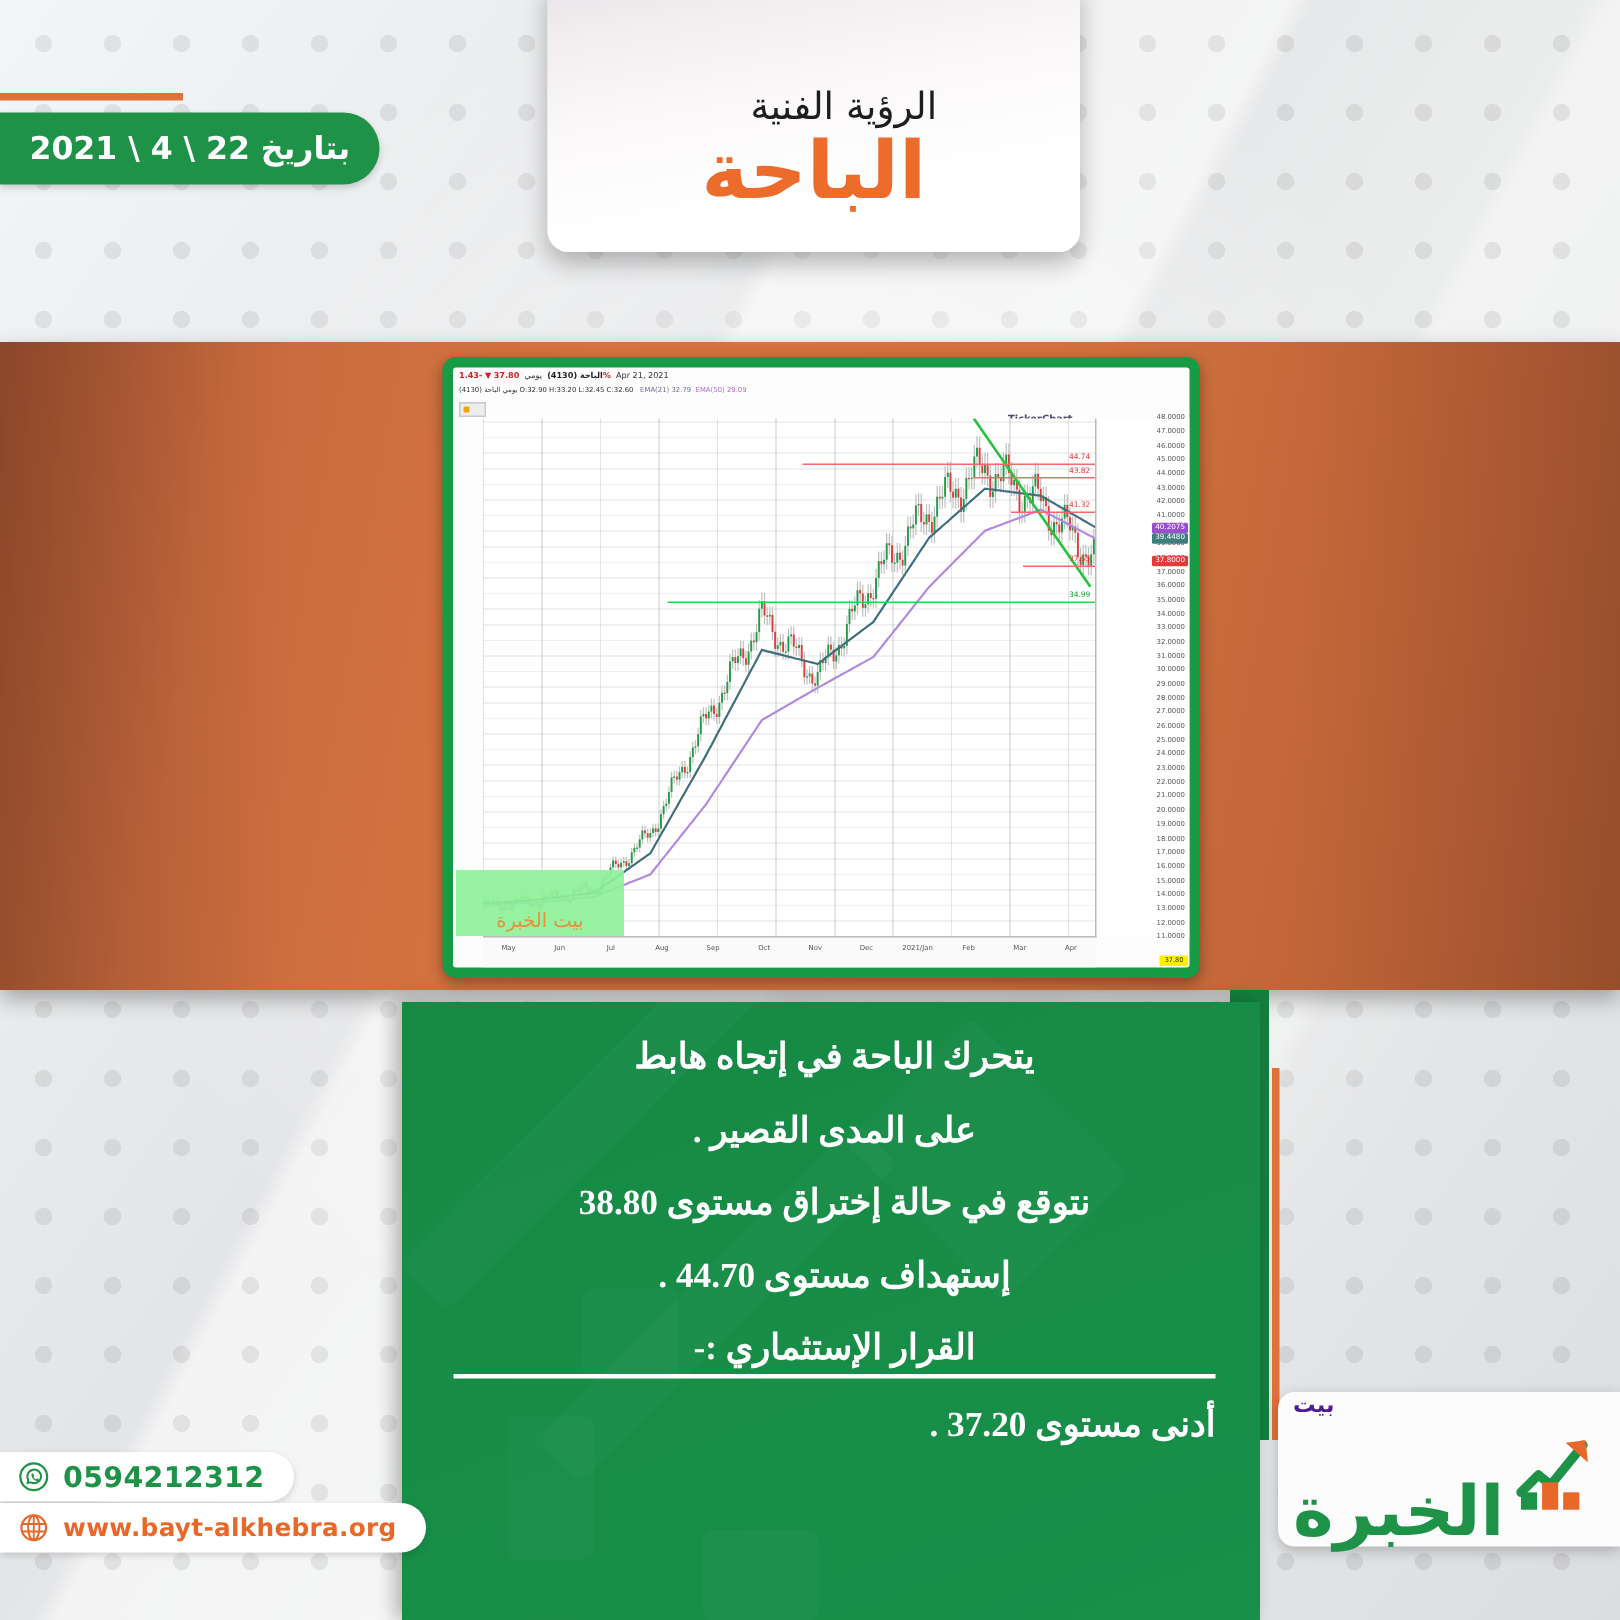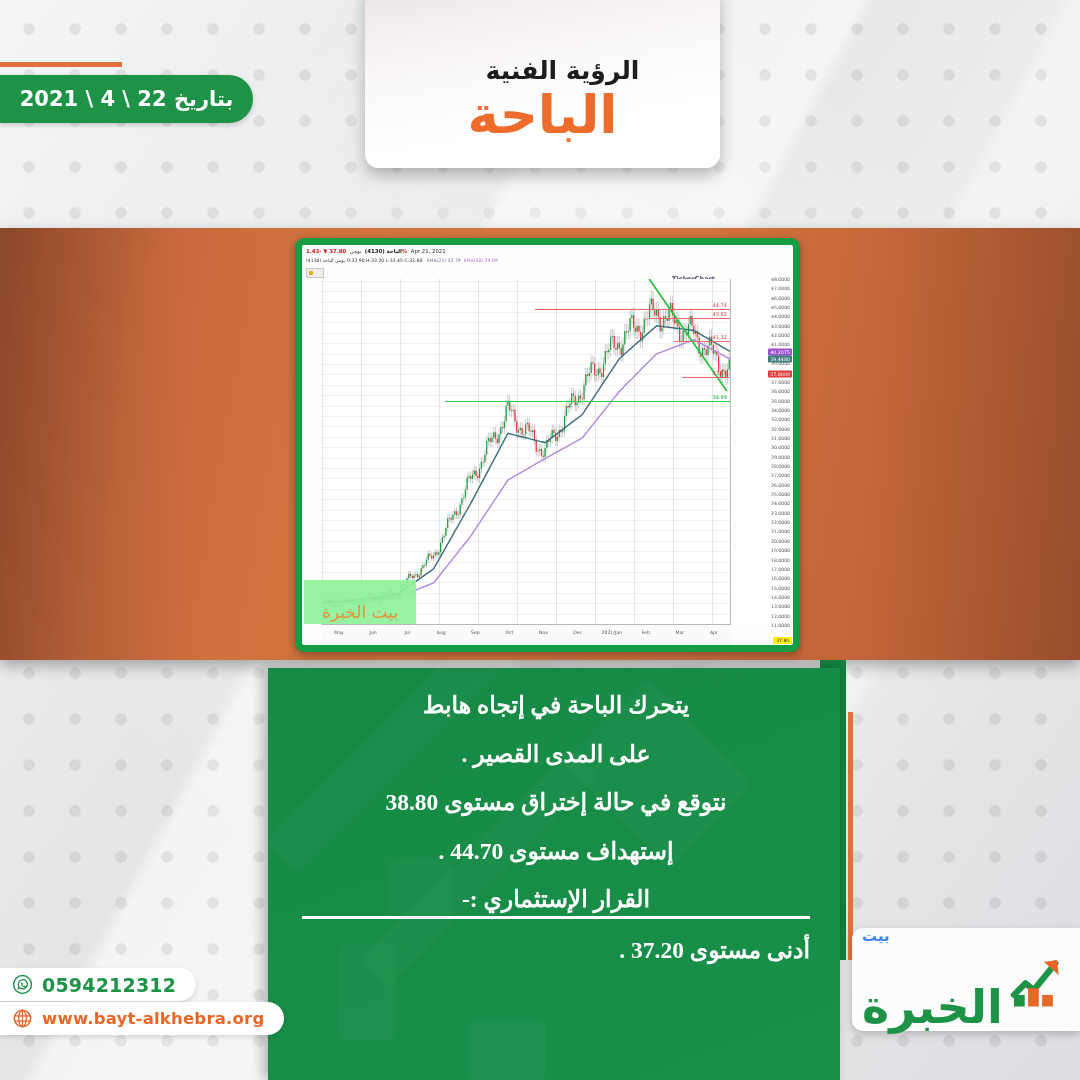--- a/index.html
+++ b/index.html
@@ -34,21 +34,21 @@
     box-shadow:0 2px 5px rgba(0,0,0,.18);
   }
   .title-card{
     position:absolute;left:365px;top:-12px;width:355px;height:180px;
     border-radius:0 0 14px 14px;
     background:linear-gradient(170deg,#e8e2e6 0%,#f2eef0 16%,#fbf8f9 42%,#ffffff 72%,#ffffff 100%);
     box-shadow:0 7px 16px rgba(0,0,0,.27);
     display:flex;flex-direction:column;align-items:center;justify-content:flex-end;
     padding-bottom:24px;box-sizing:border-box;
   }
-  .title-card .sub{color:#1d1d1d;font-size:25px;font-weight:bold;line-height:1;margin-bottom:2px;margin-left:40px;}
+  .title-card .sub{color:#1d1d1d;font-size:25px;font-weight:normal;line-height:1;margin-bottom:2px;margin-left:40px;}
   .title-card .main{color:#ee6c2b;font-size:53px;font-weight:bold;line-height:1.12;letter-spacing:.5px;}
 
   
   .band{
     position:absolute;left:0;top:228px;width:1080px;height:432px;
     background:linear-gradient(100deg,#a95632 0%,#c96a3e 14%,#d4743f 34%,#d2723e 62%,#bd6237 86%,#ad5932 100%);
     box-shadow:0 6px 14px rgba(0,0,0,.3);
   }
   .band-shade{position:absolute;inset:0;
     background:linear-gradient(90deg, rgba(0,0,0,.18) 0%, rgba(0,0,0,0) 18%, rgba(0,0,0,0) 80%, rgba(0,0,0,.13) 100%);}
@@ -89,21 +89,21 @@
   .axis-x{position:absolute;left:20px;right:62px;bottom:0;height:20px;background:#fafafa;border-top:1px solid #b9b9b9;}
   .xtick{position:absolute;top:5px;font-size:4.6px;color:#555;direction:ltr;transform:translateX(-50%);white-space:nowrap;}
 
   .hline{position:absolute;height:0;border-top:1.4px solid #f26b6b;}
   .hline.grn{border-top:1.4px solid #2fd14a;}
   .hline-lbl{position:absolute;font-size:5px;color:#e03c3c;direction:ltr;transform:translateY(-115%);white-space:nowrap;}
   .hline-lbl.grn{color:#16a82e;}
 
   .wm-box{position:absolute;left:2px;bottom:21px;width:112px;height:44px;background:#8ff29a;opacity:.92;
     display:flex;align-items:flex-end;justify-content:center;}
-  .wm-box span{color:#e08a2a;font-size:17px;padding-bottom:2px;font-family:"DejaVu Sans","Liberation Sans",sans-serif;}
+  .wm-box span{color:#e08a2a;font-size:13px;padding-bottom:2px;font-family:"DejaVu Sans","Liberation Sans",sans-serif;}
   .last-tag{position:absolute;right:1px;bottom:1px;background:#ffef00;color:#333;font-size:4.4px;padding:1px 3px;direction:ltr;}
 
   
   .green-panel{
     position:absolute;left:268px;top:668px;width:572px;height:412px;
     background:linear-gradient(160deg,#1a8f46 0%,#17874120 0%,#18904a 100%);
     background-color:#168a45;
     box-shadow:-5px 0 12px rgba(0,0,0,.28);
     overflow:hidden;
   }
@@ -132,21 +132,21 @@
   .ic{width:21px;height:21px;flex:0 0 21px;}
 
   
   .logo-card{
     position:absolute;left:852px;top:928px;width:228px;height:103px;
     background:#fcfcfc;border-radius:11px 0 0 11px;
     box-shadow:0 3px 9px rgba(0,0,0,.22);
     display:flex;align-items:center;justify-content:center;gap:6px;padding:0 10px;box-sizing:border-box;
   }
   .logo-word{font-size:46px;font-weight:bold;color:#1e9348;line-height:1;position:relative;margin-top:44px;}
-  .logo-small{position:absolute;font-size:15px;color:#3b82f6;font-weight:bold;}
+  .logo-small{position:absolute;font-size:15px;color:#4c1d95;font-weight:bold;}
 </style>
 </head>
 <body>
 
 <div id="stage">
 
   <div class="bg-base"></div>
   <div class="bg-diag"></div>
   <div class="bg-dots"></div>
   <div class="bg-vig"></div>

